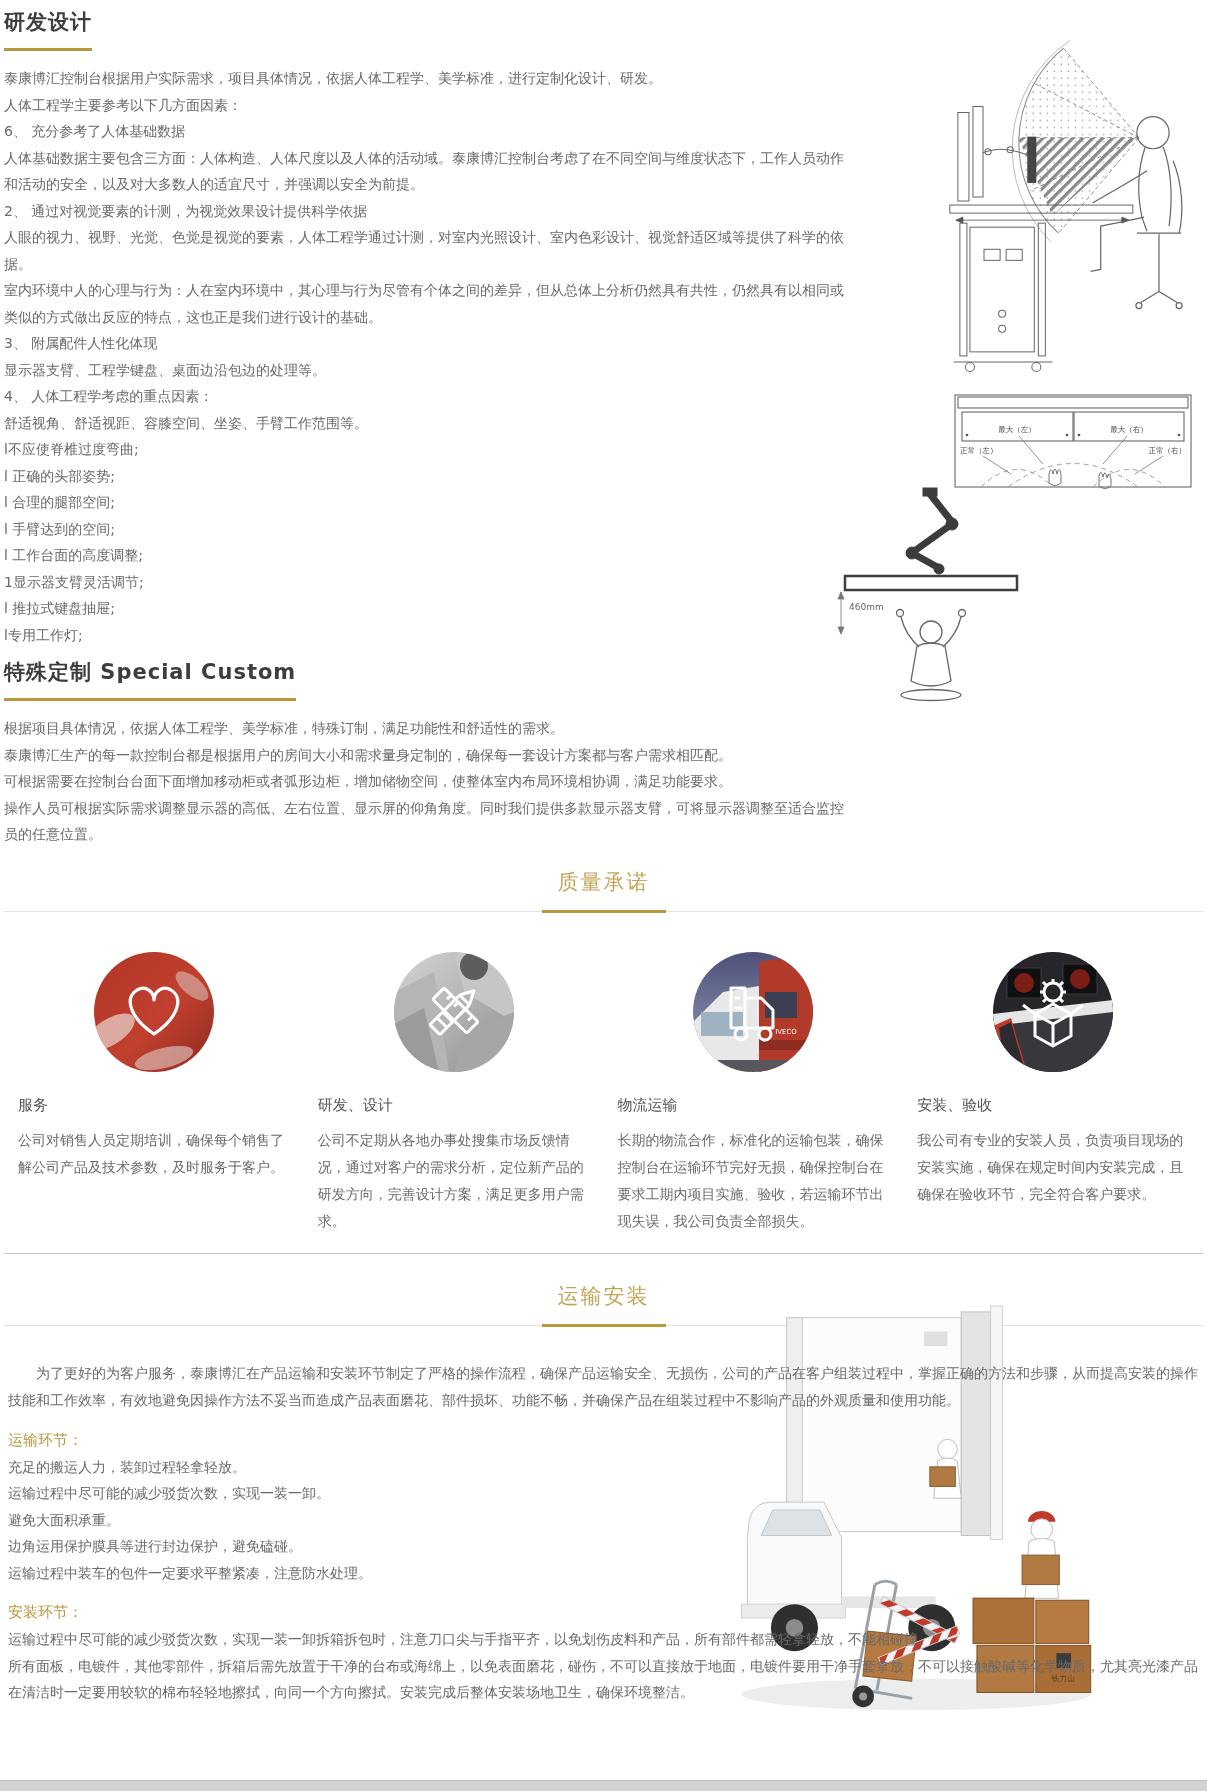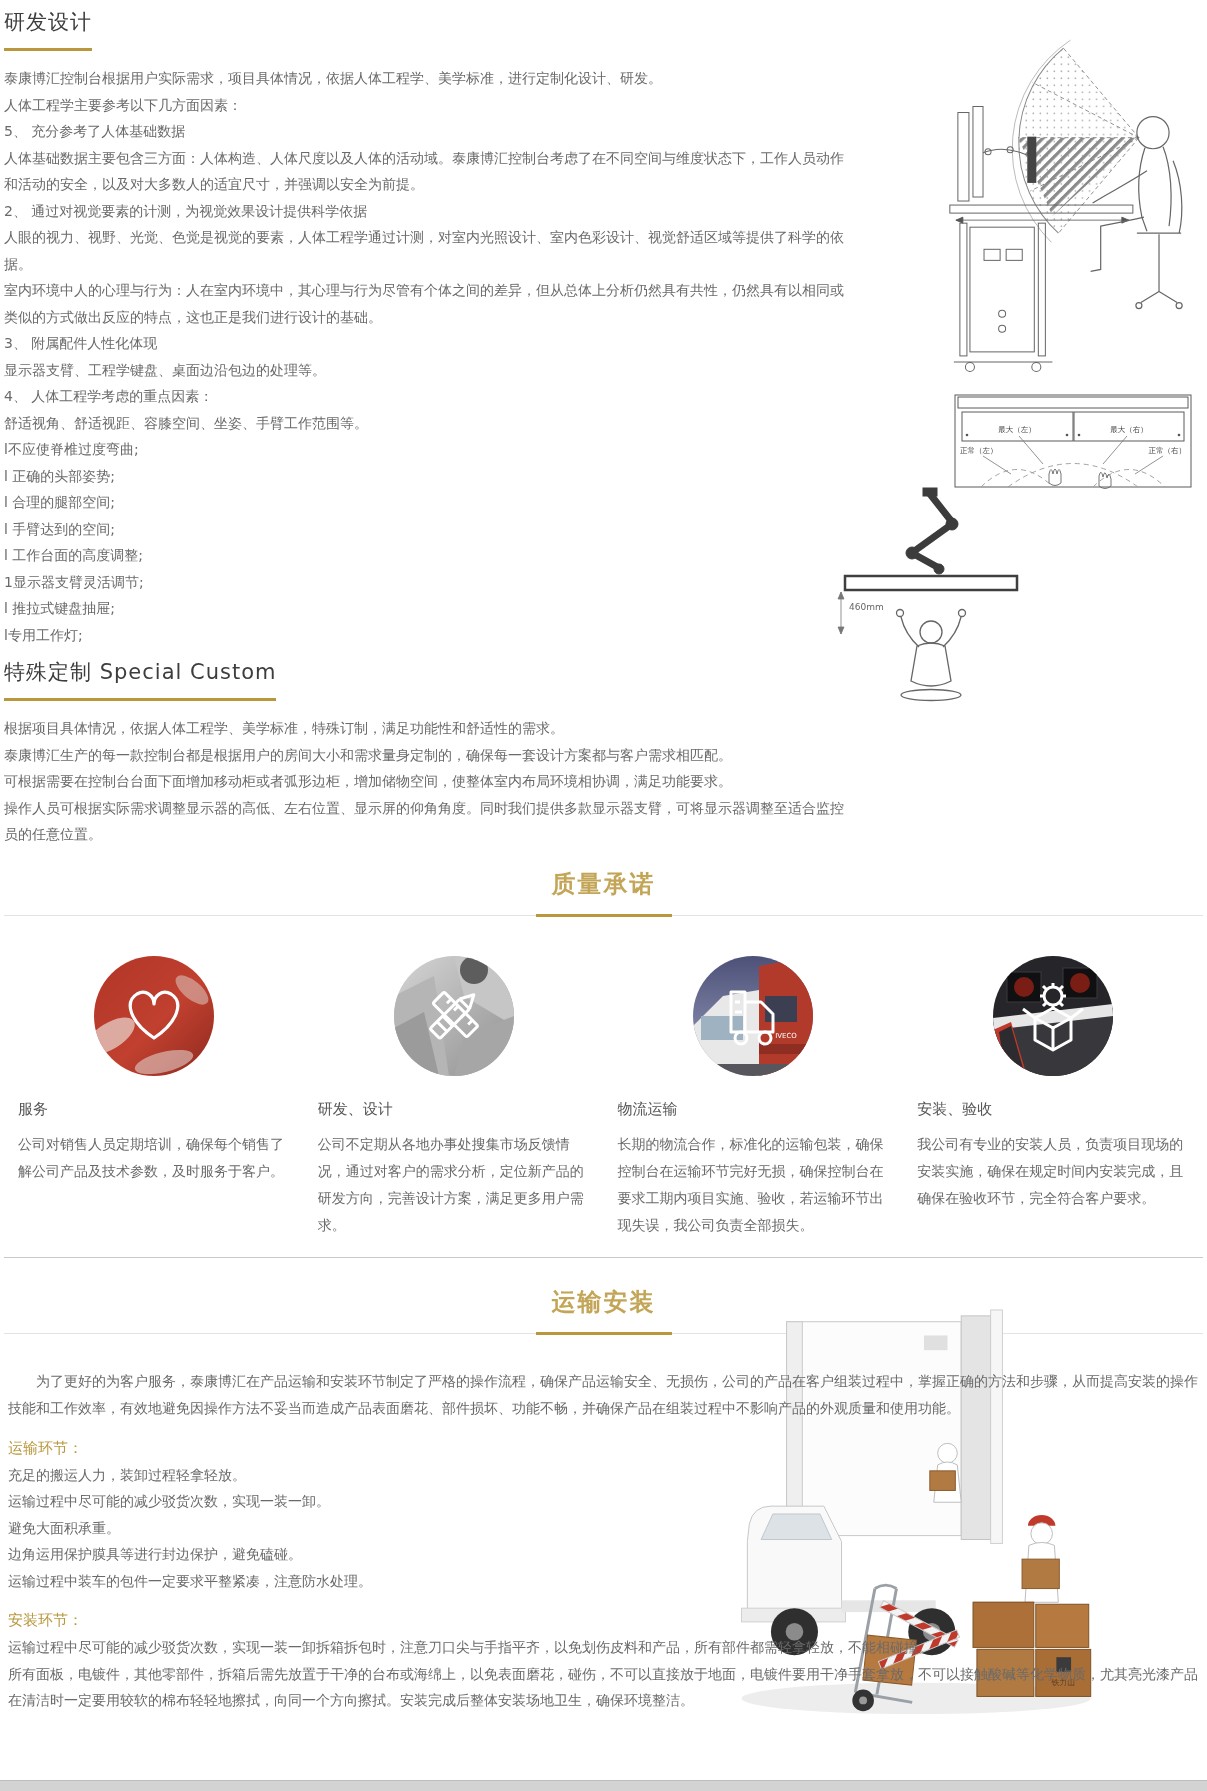--- a/index.html
+++ b/index.html
@@ -1,31 +1,31 @@
 <!DOCTYPE html>
 <html style="--gold: #b8973d; --goldLight: #c3a557; --heading: #3d3d3d; --body: #6a6a6a; --line: #e3e3e3; --red: #c0392b;"><head>
 <meta charset="utf-8">
 <style>
 *{margin:0;padding:0;box-sizing:border-box}
 html,body{background:#fff}
 body{font-family:"DejaVu Sans","Liberation Sans",sans-serif;}
 .page{position:relative;width:1207px;height:1791px;margin:0 auto;background:#fff;overflow:hidden;color:var(--body,#6a6a6a)}
 .inner{position:relative;padding:8px 4px 0 4px}
-h2.sec{display:inline-block;font-size:21px;font-weight:400;color:var(--heading,#3d3d3d);padding-bottom:12px;border-bottom:3px solid var(--gold,#b8973d);letter-spacing:1px}
+h2.sec{display:inline-block;font-size:21px;font-weight:700;color:var(--heading,#3d3d3d);padding-bottom:12px;border-bottom:3px solid var(--gold,#b8973d);letter-spacing:1px}
 .lines{margin-top:14px}
 p.line{font-size:14px;line-height:26.5px;color:var(--body,#6a6a6a)}
 .rd-text{position:relative;z-index:1;width:845px}
 .custom{position:relative;z-index:1;width:845px;margin-top:10px}
 .drawings{position:absolute;top:20px;right:8px;width:382px;height:700px;z-index:0}
 .drawings svg{position:absolute}
 .d1{top:0;right:2px;width:258px;height:352px}
 .d2{top:372px;right:6px;width:240px;height:98px}
 .d3{top:464px;right:168px;width:200px;height:220px}
 .center-head{position:relative;text-align:center;border-bottom:1px solid var(--line,#e3e3e3)}
-.center-head .t{display:inline-block;font-size:24px;font-weight:700;color:var(--goldLight,#c3a557);padding:0 16px 14px;border-bottom:3px solid var(--gold,#b8973d);margin-bottom:-2px;letter-spacing:2px}
+.center-head .t{display:inline-block;font-size:21px;font-weight:400;color:var(--goldLight,#c3a557);padding:0 16px 14px;border-bottom:3px solid var(--gold,#b8973d);margin-bottom:-2px;letter-spacing:2px}
 .quality-head{margin-top:20px}
 .quality-cols{display:flex;align-items:flex-start;padding-bottom:12px}
 .qcol{width:25%;padding:0 14px;}
 .circle{position:relative;width:120px;height:120px;border-radius:50%;overflow:hidden;margin:40px auto 0}
 .circle svg{display:block;width:100%;height:100%}
 .circle .icon{position:absolute;inset:0}
 .col-title{margin-top:24px;font-size:15px;color:#555}
 .col-text{margin-top:12px;font-size:14px;line-height:27px;color:var(--body,#6a6a6a)}
 .transport{position:relative;border-top:1px solid #c9c9c9;margin-top:6px}
 .transport-head{margin-top:28px}
@@ -41,21 +41,21 @@
 
 <div class="page">
   <div class="inner">
 
     <section>
       <div class="rd-text">
         <h2 class="sec">研发设计</h2>
         <div class="lines">
             <p class="line">泰康博汇控制台根据用户实际需求，项目具体情况，依据人体工程学、美学标准，进行定制化设计、研发。</p>
             <p class="line">人体工程学主要参考以下几方面因素：</p>
-            <p class="line">5、 充分参考了人体基础数据</p>
+            <p class="line">6、 充分参考了人体基础数据</p>
             <p class="line">人体基础数据主要包含三方面：人体构造、人体尺度以及人体的活动域。泰康博汇控制台考虑了在不同空间与维度状态下，工作人员动作和活动的安全，以及对大多数人的适宜尺寸，并强调以安全为前提。</p>
             <p class="line">2、 通过对视觉要素的计测，为视觉效果设计提供科学依据</p>
             <p class="line">人眼的视力、视野、光觉、色觉是视觉的要素，人体工程学通过计测，对室内光照设计、室内色彩设计、视觉舒适区域等提供了科学的依据。</p>
             <p class="line">室内环境中人的心理与行为：人在室内环境中，其心理与行为尽管有个体之间的差异，但从总体上分析仍然具有共性，仍然具有以相同或类似的方式做出反应的特点，这也正是我们进行设计的基础。</p>
             <p class="line">3、 附属配件人性化体现</p>
             <p class="line">显示器支臂、工程学键盘、桌面边沿包边的处理等。</p>
             <p class="line">4、 人体工程学考虑的重点因素：</p>
             <p class="line">舒适视角、舒适视距、容膝空间、坐姿、手臂工作范围等。</p>
             <p class="line">l不应使脊椎过度弯曲;</p>
             <p class="line">l 正确的头部姿势;</p>

